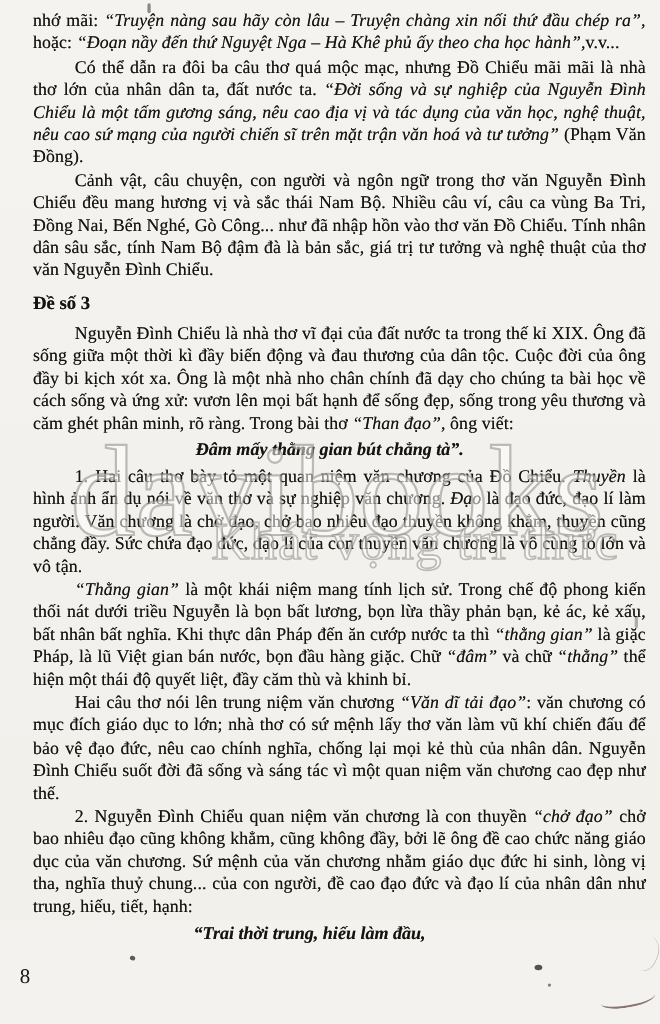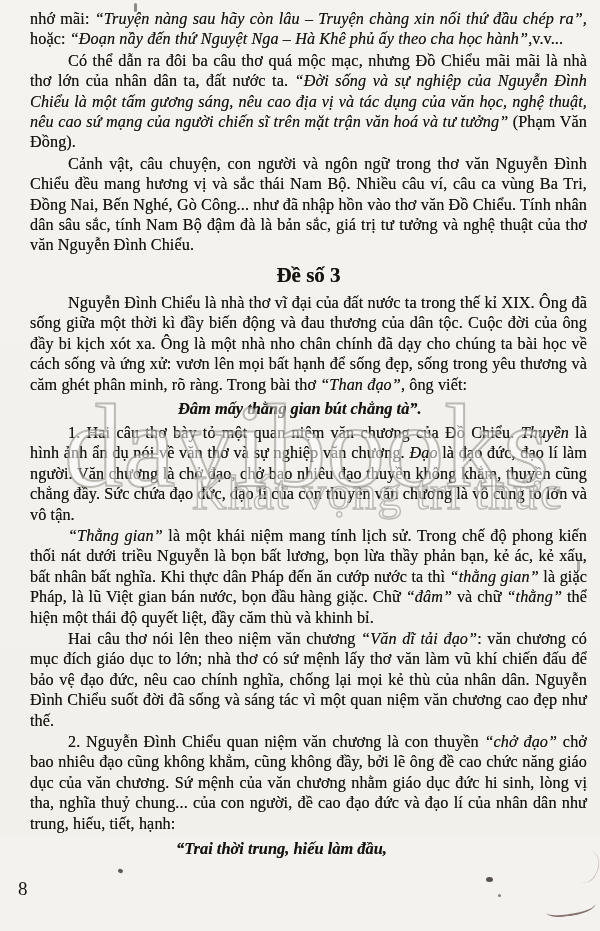--- a/index.html
+++ b/index.html
@@ -20,22 +20,22 @@
   .para{
     margin:0 0 1px 0;
     font-size:16.2px;line-height:20.4px;
     text-align:justify;text-indent:38px;
     letter-spacing:.1px;
     text-shadow:0 0 .35px rgba(20,17,12,.65);
   }
   .para.noindent{text-indent:0;}
   .q{font-style:italic;}
   .heading{
-    margin:9px 0 7px 0;text-align:center;
-    font-size:21px;font-weight:700;line-height:21px;
+    margin:9px 0 7px 0;text-align:left;
+    font-size:17px;font-weight:700;line-height:21px;
     text-shadow:0 0 .4px rgba(20,17,12,.7);
   }
   .verse{
     margin:3px 0 3px 148px;
     font-style:italic;font-weight:700;
     font-size:16.4px;line-height:22px;
     text-shadow:0 0 .3px rgba(20,17,12,.6);
   }
   .verse2{margin-left:146px;margin-top:4px;}
   .pagenum{
@@ -89,21 +89,21 @@
 
     <div class="verse">
       <div>Đâm mấy thằng gian bút chẳng tà”.</div>
     </div>
 
     <p class="para"><span>1. Hai câu thơ bày tỏ một quan niệm văn chương của Đồ Chiểu. </span><span class="q">Thuyền</span><span> là hình ảnh ẩn dụ nói về văn thơ và sự nghiệp văn chương. </span><span class="q">Đạo</span><span> là đạo đức, đạo lí làm người. Văn chương là chở đạo, chở bao nhiêu đạo thuyền không khẳm, thuyền cũng chẳng đầy. Sức chứa đạo đức, đạo lí của con thuyền văn chương là vô cùng to lớn và vô tận.</span></p>
 
     <p class="para"><span class="q">“Thằng gian”</span><span> là một khái niệm mang tính lịch sử. Trong chế độ phong kiến thối nát dưới triều Nguyễn là bọn bất lương, bọn lừa thầy phản bạn, kẻ ác, kẻ xấu, bất nhân bất nghĩa. Khi thực dân Pháp đến ăn cướp nước ta thì </span><span class="q">“thằng gian”</span><span> là giặc Pháp, là lũ Việt gian bán nước, bọn đầu hàng giặc. Chữ </span><span class="q">“đâm”</span><span> và chữ </span><span class="q">“thằng”</span><span> thể hiện một thái độ quyết liệt, đầy căm thù và khinh bỉ.</span></p>
 
 
-    <p class="para"><span>Hai câu thơ nói lên theo niệm văn chương </span><span class="q">“Văn dĩ tải đạo”</span><span>: văn chương có mục đích giáo dục to lớn; nhà thơ có sứ mệnh lấy thơ văn làm vũ khí chiến đấu để bảo vệ đạo đức, nêu cao chính nghĩa, chống lại mọi kẻ thù của nhân dân. Nguyễn Đình Chiểu suốt đời đã sống và sáng tác vì một quan niệm văn chương cao đẹp như thế.</span></p>
+    <p class="para"><span>Hai câu thơ nói lên trung niệm văn chương </span><span class="q">“Văn dĩ tải đạo”</span><span>: văn chương có mục đích giáo dục to lớn; nhà thơ có sứ mệnh lấy thơ văn làm vũ khí chiến đấu để bảo vệ đạo đức, nêu cao chính nghĩa, chống lại mọi kẻ thù của nhân dân. Nguyễn Đình Chiểu suốt đời đã sống và sáng tác vì một quan niệm văn chương cao đẹp như thế.</span></p>
 
     <p class="para"><span>2. Nguyễn Đình Chiểu quan niệm văn chương là con thuyền </span><span class="q">“chở đạo”</span><span> chở bao nhiêu đạo cũng không khẳm, cũng không đầy, bởi lẽ ông đề cao chức năng giáo dục của văn chương. Sứ mệnh của văn chương nhằm giáo dục đức hi sinh, lòng vị tha, nghĩa thuỷ chung... của con người, đề cao đạo đức và đạo lí của nhân dân như trung, hiếu, tiết, hạnh:</span></p>
 
     <div class="verse verse2">
       <div>“Trai thời trung, hiếu làm đầu,</div>
 
     </div>
 
   </main>
 

